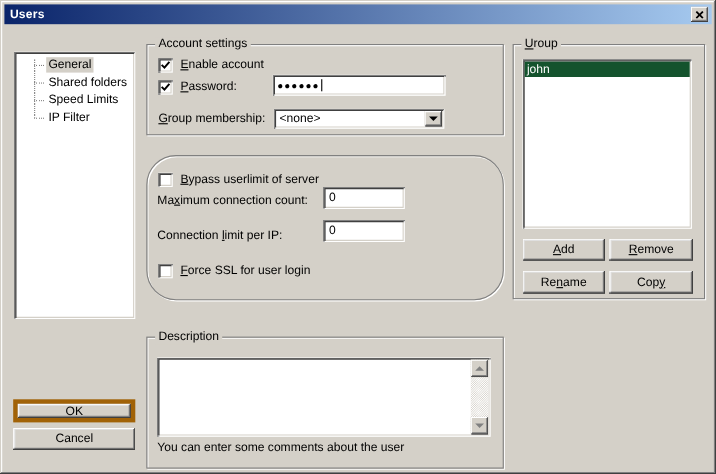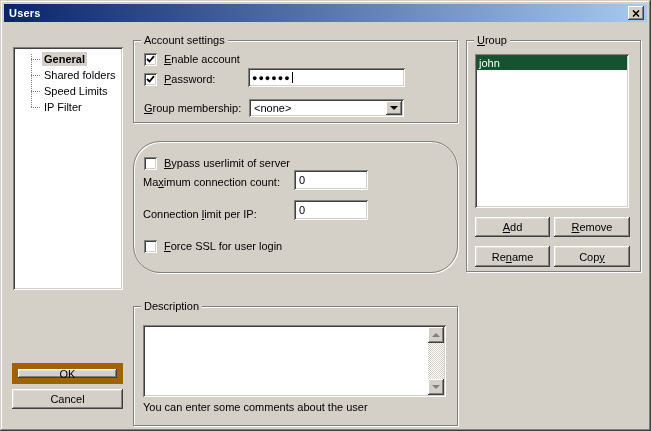--- a/index.html
+++ b/index.html
@@ -25,21 +25,21 @@
     box-shadow: inset -1px -1px #404040, inset 1px 1px #ffffff, inset -2px -2px #808080;
   }
 
   
   .btn {
     position:absolute; background:#d4d0c8; border:none;
     font-family:"Liberation Sans", sans-serif; font-size:11px; color:#000;
     box-shadow: inset -1px -1px #404040, inset 1px 1px #ffffff, inset -2px -2px #808080, inset 2px 2px #dfdfdf;
     display:flex; align-items:center; justify-content:center;
   }
-  .btn-default { border:6px solid #a16207; }
+  .btn-default { border:4px solid #a16207; }
   .group {
     position:absolute;
     border:1px solid #808080;
     box-shadow: 1px 1px 0 #ffffff, inset 1px 1px 0 #ffffff;
   }
   .group-label {
     position:absolute; top:-7px; left:7px; background:#d4d0c8; padding:0 3px; line-height:13px;text-align:right;
   }
   .mn { text-decoration:underline; }
 
@@ -81,21 +81,21 @@
   
   [data-name="page-tree"] { position:absolute; left:13px; top:47px; width:110px; height:243px; background:#fff;
     box-shadow: inset 1px 1px #808080, inset -1px -1px #ffffff, inset 2px 2px #404040, inset -2px -2px #d4d0c8;
     padding-top:4px; overflow:hidden; }
   .tree-vline { position:absolute; left:18px; top:7px; width:1px; height:53px;
     background-image:repeating-linear-gradient(to bottom,#808080 0 1px,transparent 1px 2px); }
   .tree-row { position:relative; height:16px; display:flex; align-items:center; }
   .tree-conn { position:absolute; left:18px; top:8px; width:9px; height:1px;
     background-image:repeating-linear-gradient(to right,#808080 0 1px,transparent 1px 2px); }
   .tree-item-label { margin-left:29px; padding:1px 2px; white-space:nowrap; }
-  .tree-row.selected .tree-item-label { background:#d4d0c8;font-weight:bold; }
+  .tree-row.selected .tree-item-label { background:#d4d0c8; }
 
   
   [data-name="users-list"] { position:absolute; left:8px; top:13px; width:154px; height:154px; background:#fff;
     box-shadow: inset 1px 1px #808080, inset -1px -1px #ffffff, inset 2px 2px #404040, inset -2px -2px #d4d0c8;
     padding:2px; overflow:hidden; }
   .list-item { height:14px; line-height:14px; padding-left:2px; }
   .list-item.selected { background:#14532d; color:#fff; }
 
   
   [data-name="description-textarea"] { position:absolute; left:9px; top:18px; width:303px; height:72px; background:#fff;

